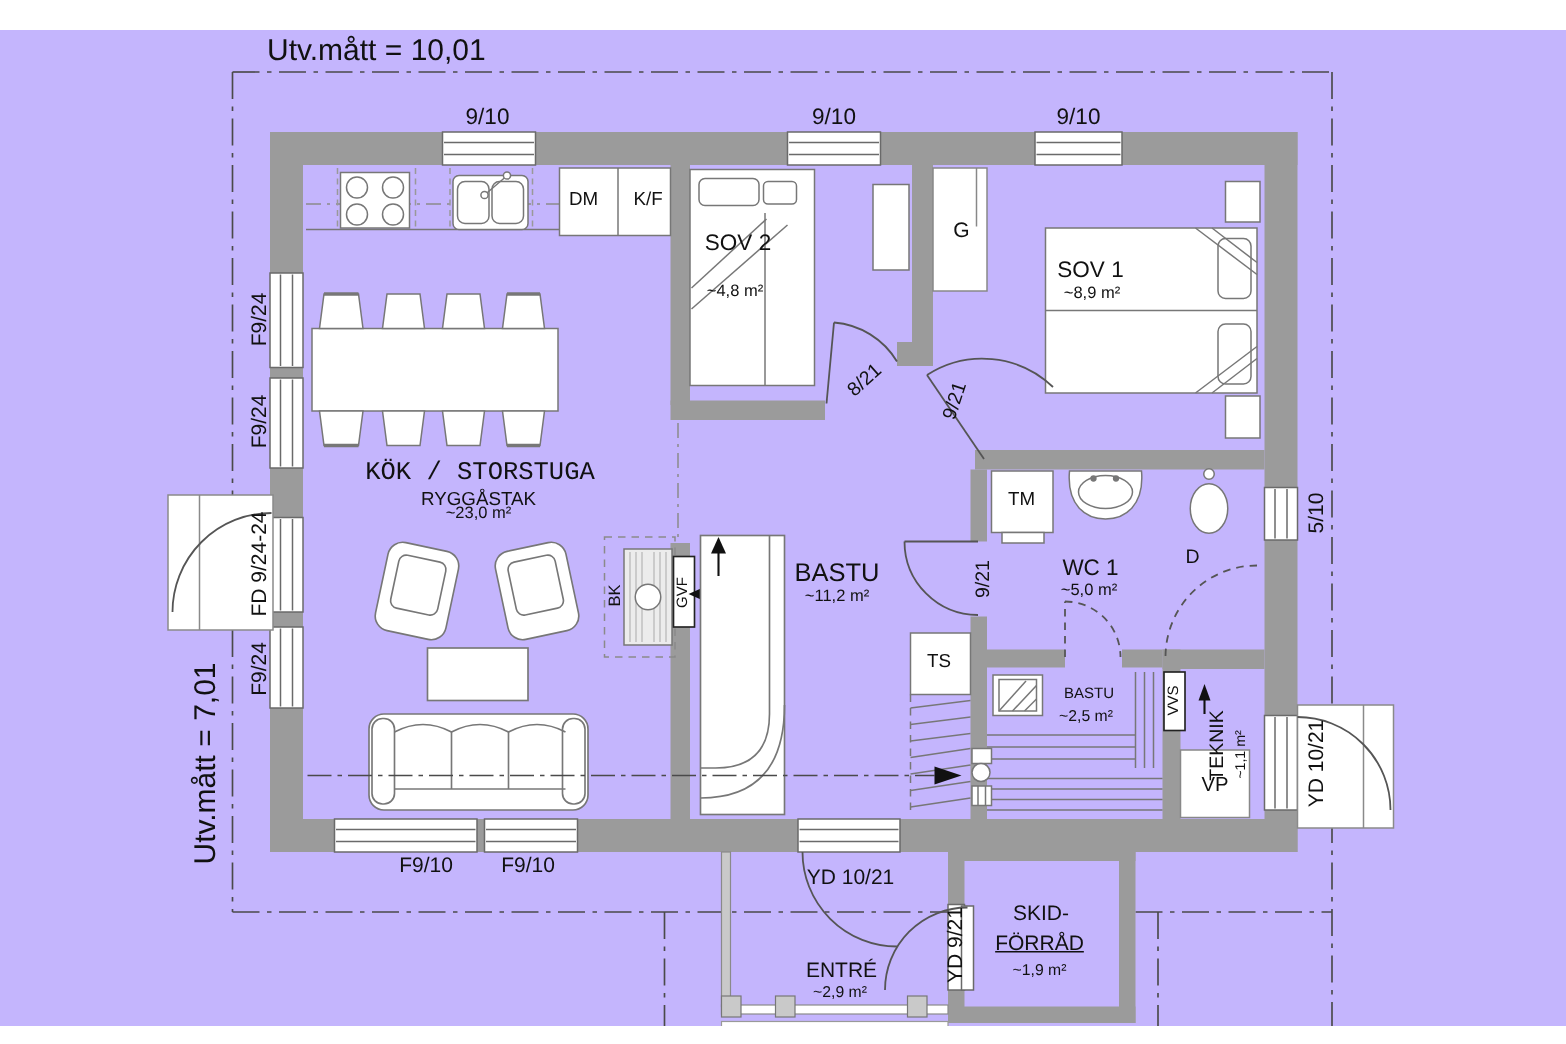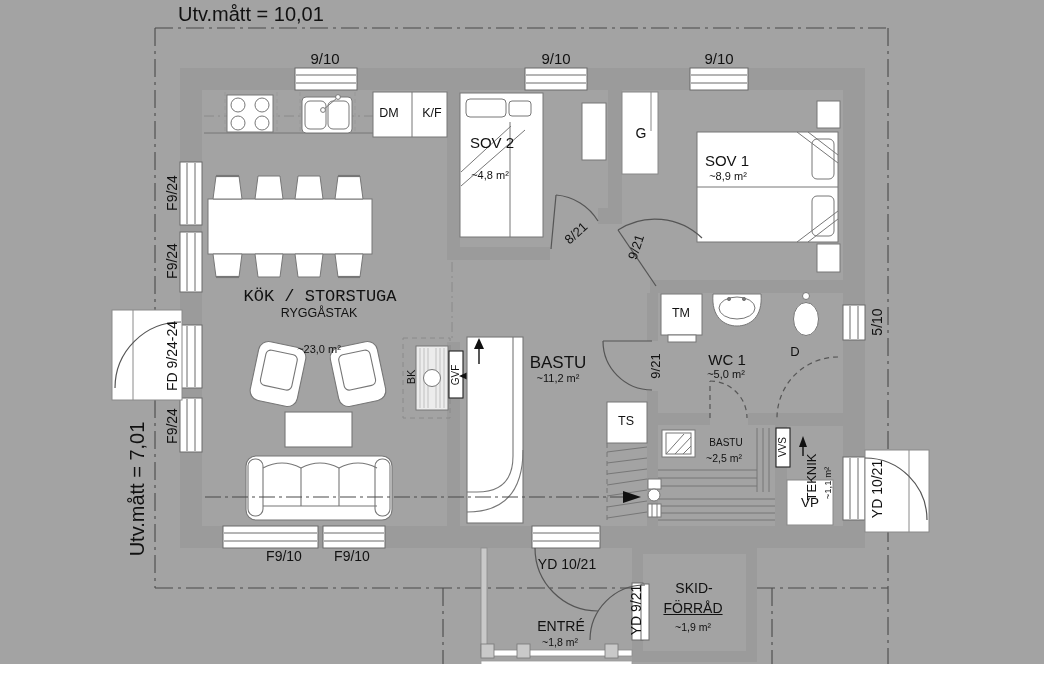--- a/index.html
+++ b/index.html
@@ -1,17 +1,17 @@
 <!DOCTYPE html>
 <html><head>
 <meta charset="utf-8">
 <style>
   html,body{margin:0;padding:0;background:#fff;}
-  #plan{position:relative;width:1044px;height:664px;background:#a3a3a3;overflow:hidden;
-        font-family:"Liberation Sans",sans-serif;}
+  #plan{position:relative;width:1044px;height:664px;background:#c4b5fd;overflow:hidden;
+        font-family:"Liberation Sans",sans-serif;margin-top:20px;}
   #plan svg{position:absolute;left:0;top:0;}
   .lbl{position:absolute;transform:translate(-50%,-50%);color:#111;white-space:nowrap;
        font-family:"Liberation Sans",sans-serif;line-height:1;}
   .r90{transform:translate(-50%,-50%) rotate(-90deg);}
   .r42{transform:translate(-50%,-50%) rotate(-42deg);}
   .r72{transform:translate(-50%,-50%) rotate(-72deg);}
   .t-top{position:absolute;left:178px;top:3px;font-size:20px;color:#111;
        font-family:"Liberation Sans",sans-serif;white-space:nowrap;}
 </style>
 </head>
@@ -406,21 +406,21 @@
   <div class="lbl r72" style="left:636px;top:247px;font-size:13px;">9/21</div>
   <div class="lbl r90" style="left:655px;top:366px;font-size:13px;">9/21</div>
 
   <div class="lbl" style="left:492px;top:142px;font-size:15px;">SOV 2</div>
   <div class="lbl" style="left:490px;top:175px;font-size:11px;">~4,8 m²</div>
   <div class="lbl" style="left:727px;top:160px;font-size:15px;">SOV 1</div>
   <div class="lbl" style="left:728px;top:176px;font-size:11px;text-align:right;">~8,9 m²</div>
   <div class="lbl" style="left:641px;top:133px;font-size:14px;">G</div>
   <div class="lbl" style="left:320px;top:296px;font-size:17px;font-family:Liberation Mono, monospace;">KÖK / STORSTUGA</div>
   <div class="lbl" style="left:319px;top:313px;font-size:12.5px;">RYGGÅSTAK</div>
-  <div class="lbl" style="left:319px;top:349px;font-size:11px;">~23,0 m²</div>
+  <div class="lbl" style="left:319px;top:323px;font-size:11px;">~23,0 m²</div>
   <div class="lbl" style="left:558px;top:362px;font-size:17px;">BASTU</div>
   <div class="lbl" style="left:558px;top:378px;font-size:11px;">~11,2 m²</div>
   <div class="lbl" style="left:727px;top:359px;font-size:15px;">WC 1</div>
   <div class="lbl" style="left:726px;top:374px;font-size:11px;">~5,0 m²</div>
   <div class="lbl" style="left:795px;top:351px;font-size:13px;">D</div>
   <div class="lbl" style="left:681px;top:313px;font-size:12.5px;text-align:center;">TM</div>
   <div class="lbl" style="left:726px;top:443px;font-size:10px;">BASTU</div>
   <div class="lbl" style="left:724px;top:458px;font-size:10.5px;">~2,5 m²</div>
   <div class="lbl r90" style="left:811px;top:477px;font-size:13px;">TEKNIK</div>
   <div class="lbl r90" style="left:828px;top:483px;font-size:9.5px;">~1,1 m²</div>
@@ -428,14 +428,14 @@
   <div class="lbl r90" style="left:783px;top:447px;font-size:10px;">VVS</div>
   <div class="lbl r90" style="left:456px;top:375px;font-size:10px;">GVF</div>
   <div class="lbl r90" style="left:411px;top:377px;font-size:11px;">BK</div>
   <div class="lbl" style="left:626px;top:421px;font-size:12.5px;">TS</div>
   <div class="lbl" style="left:389px;top:113px;font-size:12.5px;">DM</div>
   <div class="lbl" style="left:432px;top:113px;font-size:12.5px;">K/F</div>
   <div class="lbl" style="left:694px;top:588px;font-size:14px;">SKID-</div>
   <div class="lbl" style="left:693px;top:608px;font-size:14px;text-decoration:underline;">FÖRRÅD</div>
   <div class="lbl" style="left:693px;top:627px;font-size:10.5px;">~1,9 m²</div>
   <div class="lbl" style="left:561px;top:626px;font-size:14px;">ENTRÉ</div>
-  <div class="lbl" style="left:560px;top:642px;font-size:10.5px;">~1,8 m²</div>
+  <div class="lbl" style="left:560px;top:642px;font-size:10.5px;">~2,9 m²</div>
 </div>
 
 </body></html>

